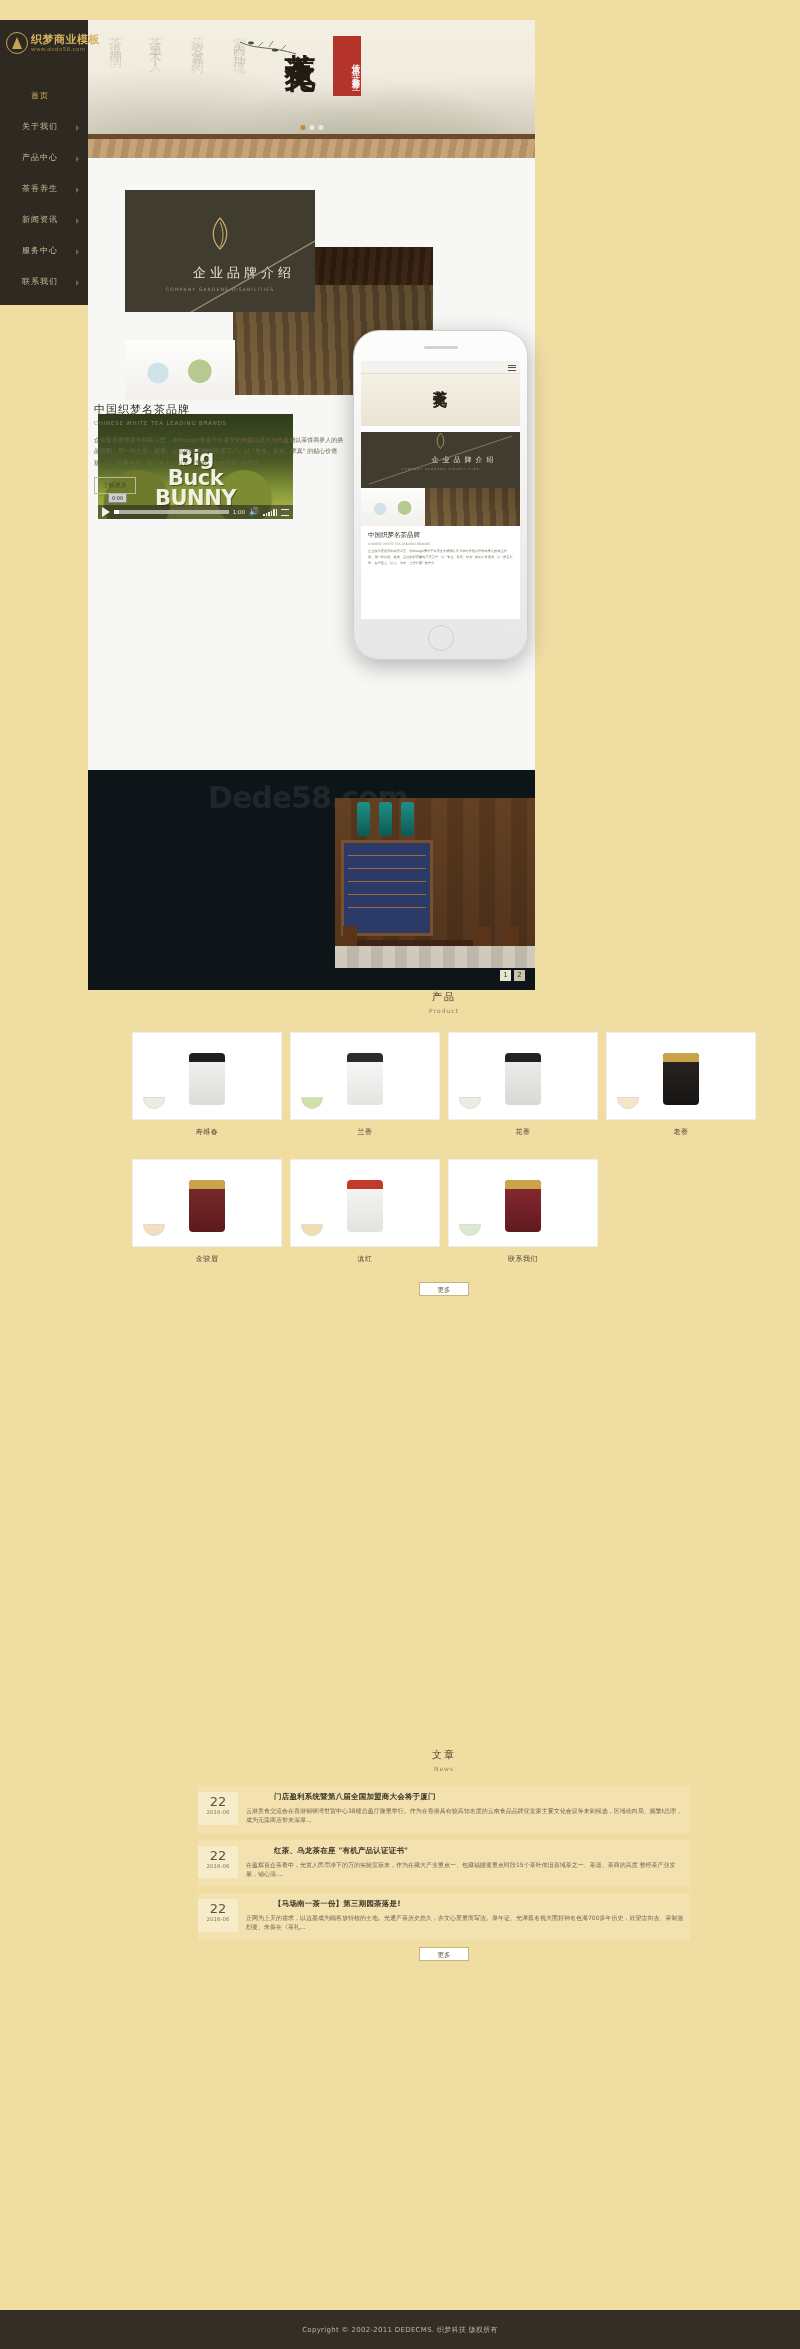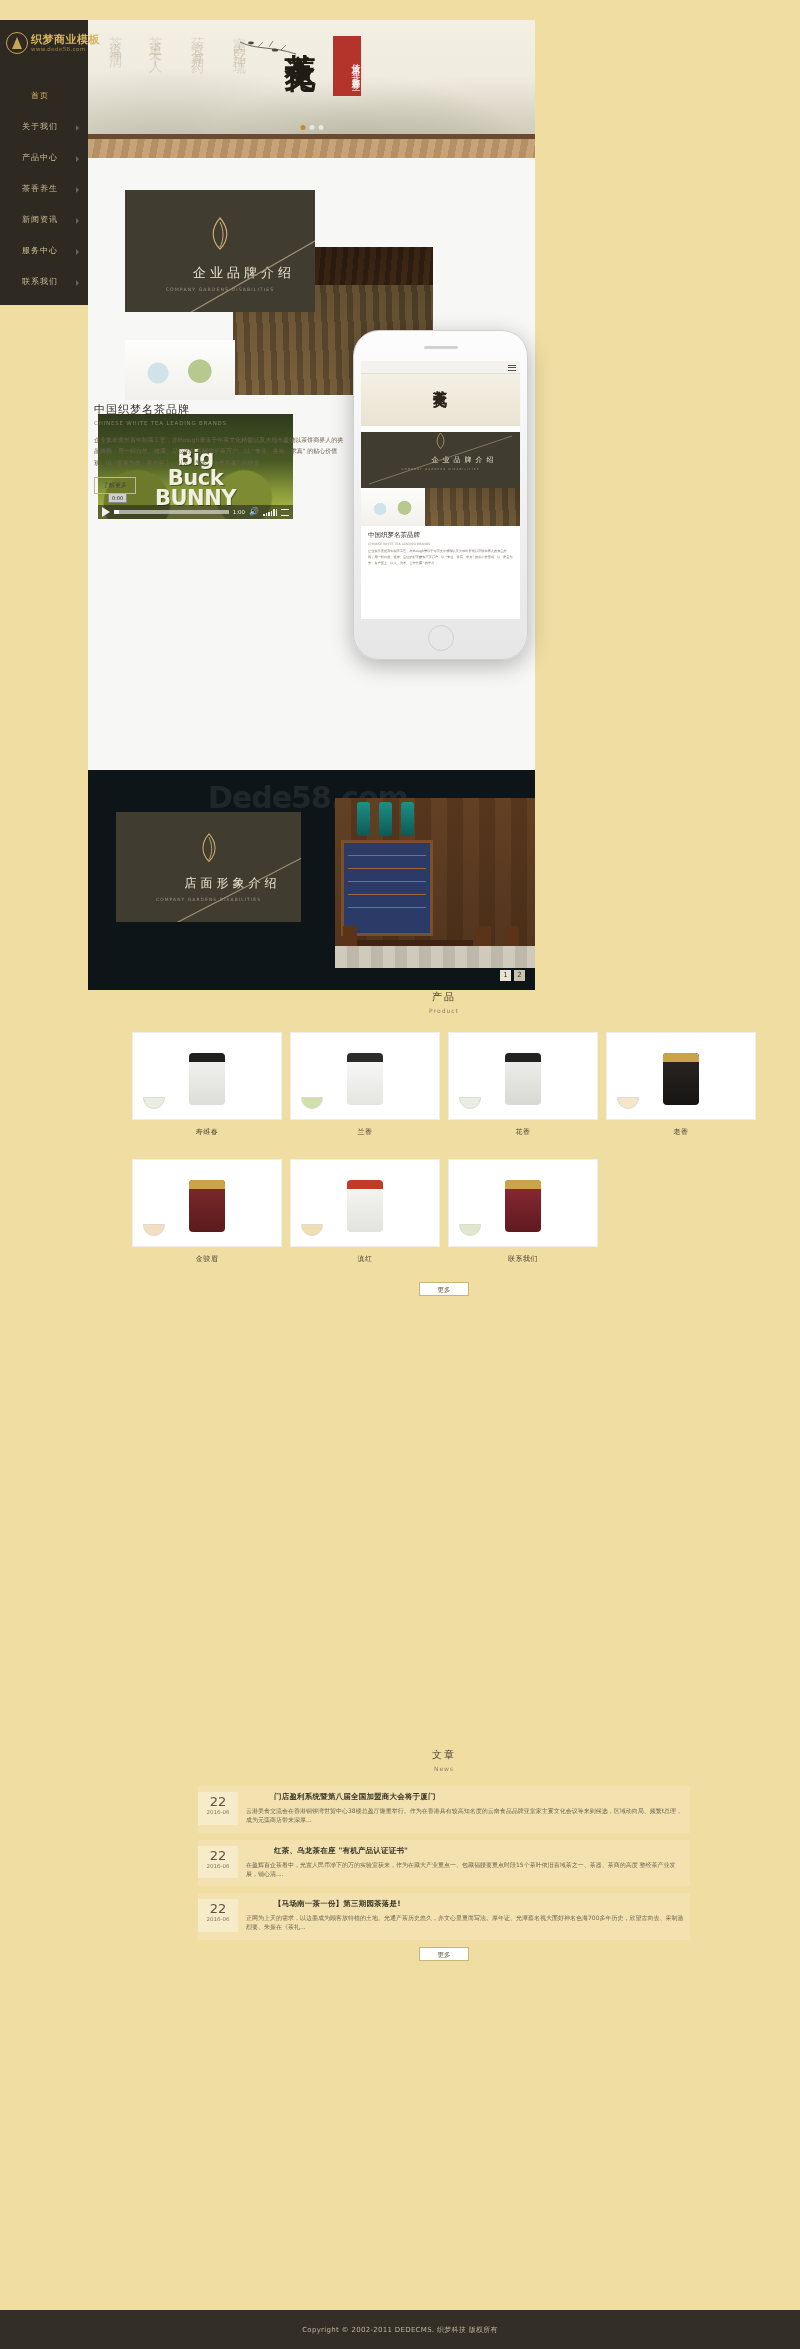--- a/index.html
+++ b/index.html
@@ -334,31 +334,20 @@
           <i></i>
           <i></i>
       </div>
       <div class="table"></div>
       <div class="chair" style="left:8px;"></div>
       <div class="chair" style="left:142px;"></div>
       <div class="chair" style="left:170px;"></div>
       <div class="floor"></div>
     </div>
 
-    <div class="dark-card" style="position:absolute;left:28px;top:42px;width:185px;height:110px;">
-      <svg class="diag" viewBox="0 0 200 130" preserveAspectRatio="none">
-        <line x1="8" y1="125" x2="192" y2="5" stroke="#9b9076" stroke-width="1"></line>
-      </svg>
-      <svg class="leaf" width="24" height="32" viewBox="0 0 26 36" style="margin-top:20px;">
-        <path d="M13 2 C22 12 22 24 13 33 C4 24 4 12 13 2Z" fill="none" stroke="#c9ae6d" stroke-width="1.2"></path>
-        <path d="M13 6 C17 14 17 24 13 31" fill="none" stroke="#c9ae6d" stroke-width="1"></path>
-      </svg>
-      <div class="card-cn" style="font-size:12px;margin-top:11px;">店面形象介绍</div>
-      <div class="card-en" style="font-size:4.4px;margin-top:5px;">COMPANY GARDENS DISABILITIES</div>
-    </div>
     <div class="pager">
       <b class="on">1</b>
       <b>2</b>
     </div>
   </div>
 
   <div id="products">
     <div class="h2cn">产品</div>
     <div class="h2en">Product</div>
     <div class="prod-grid" id="prod-grid" style="padding:8px 40px 0 40px;">

